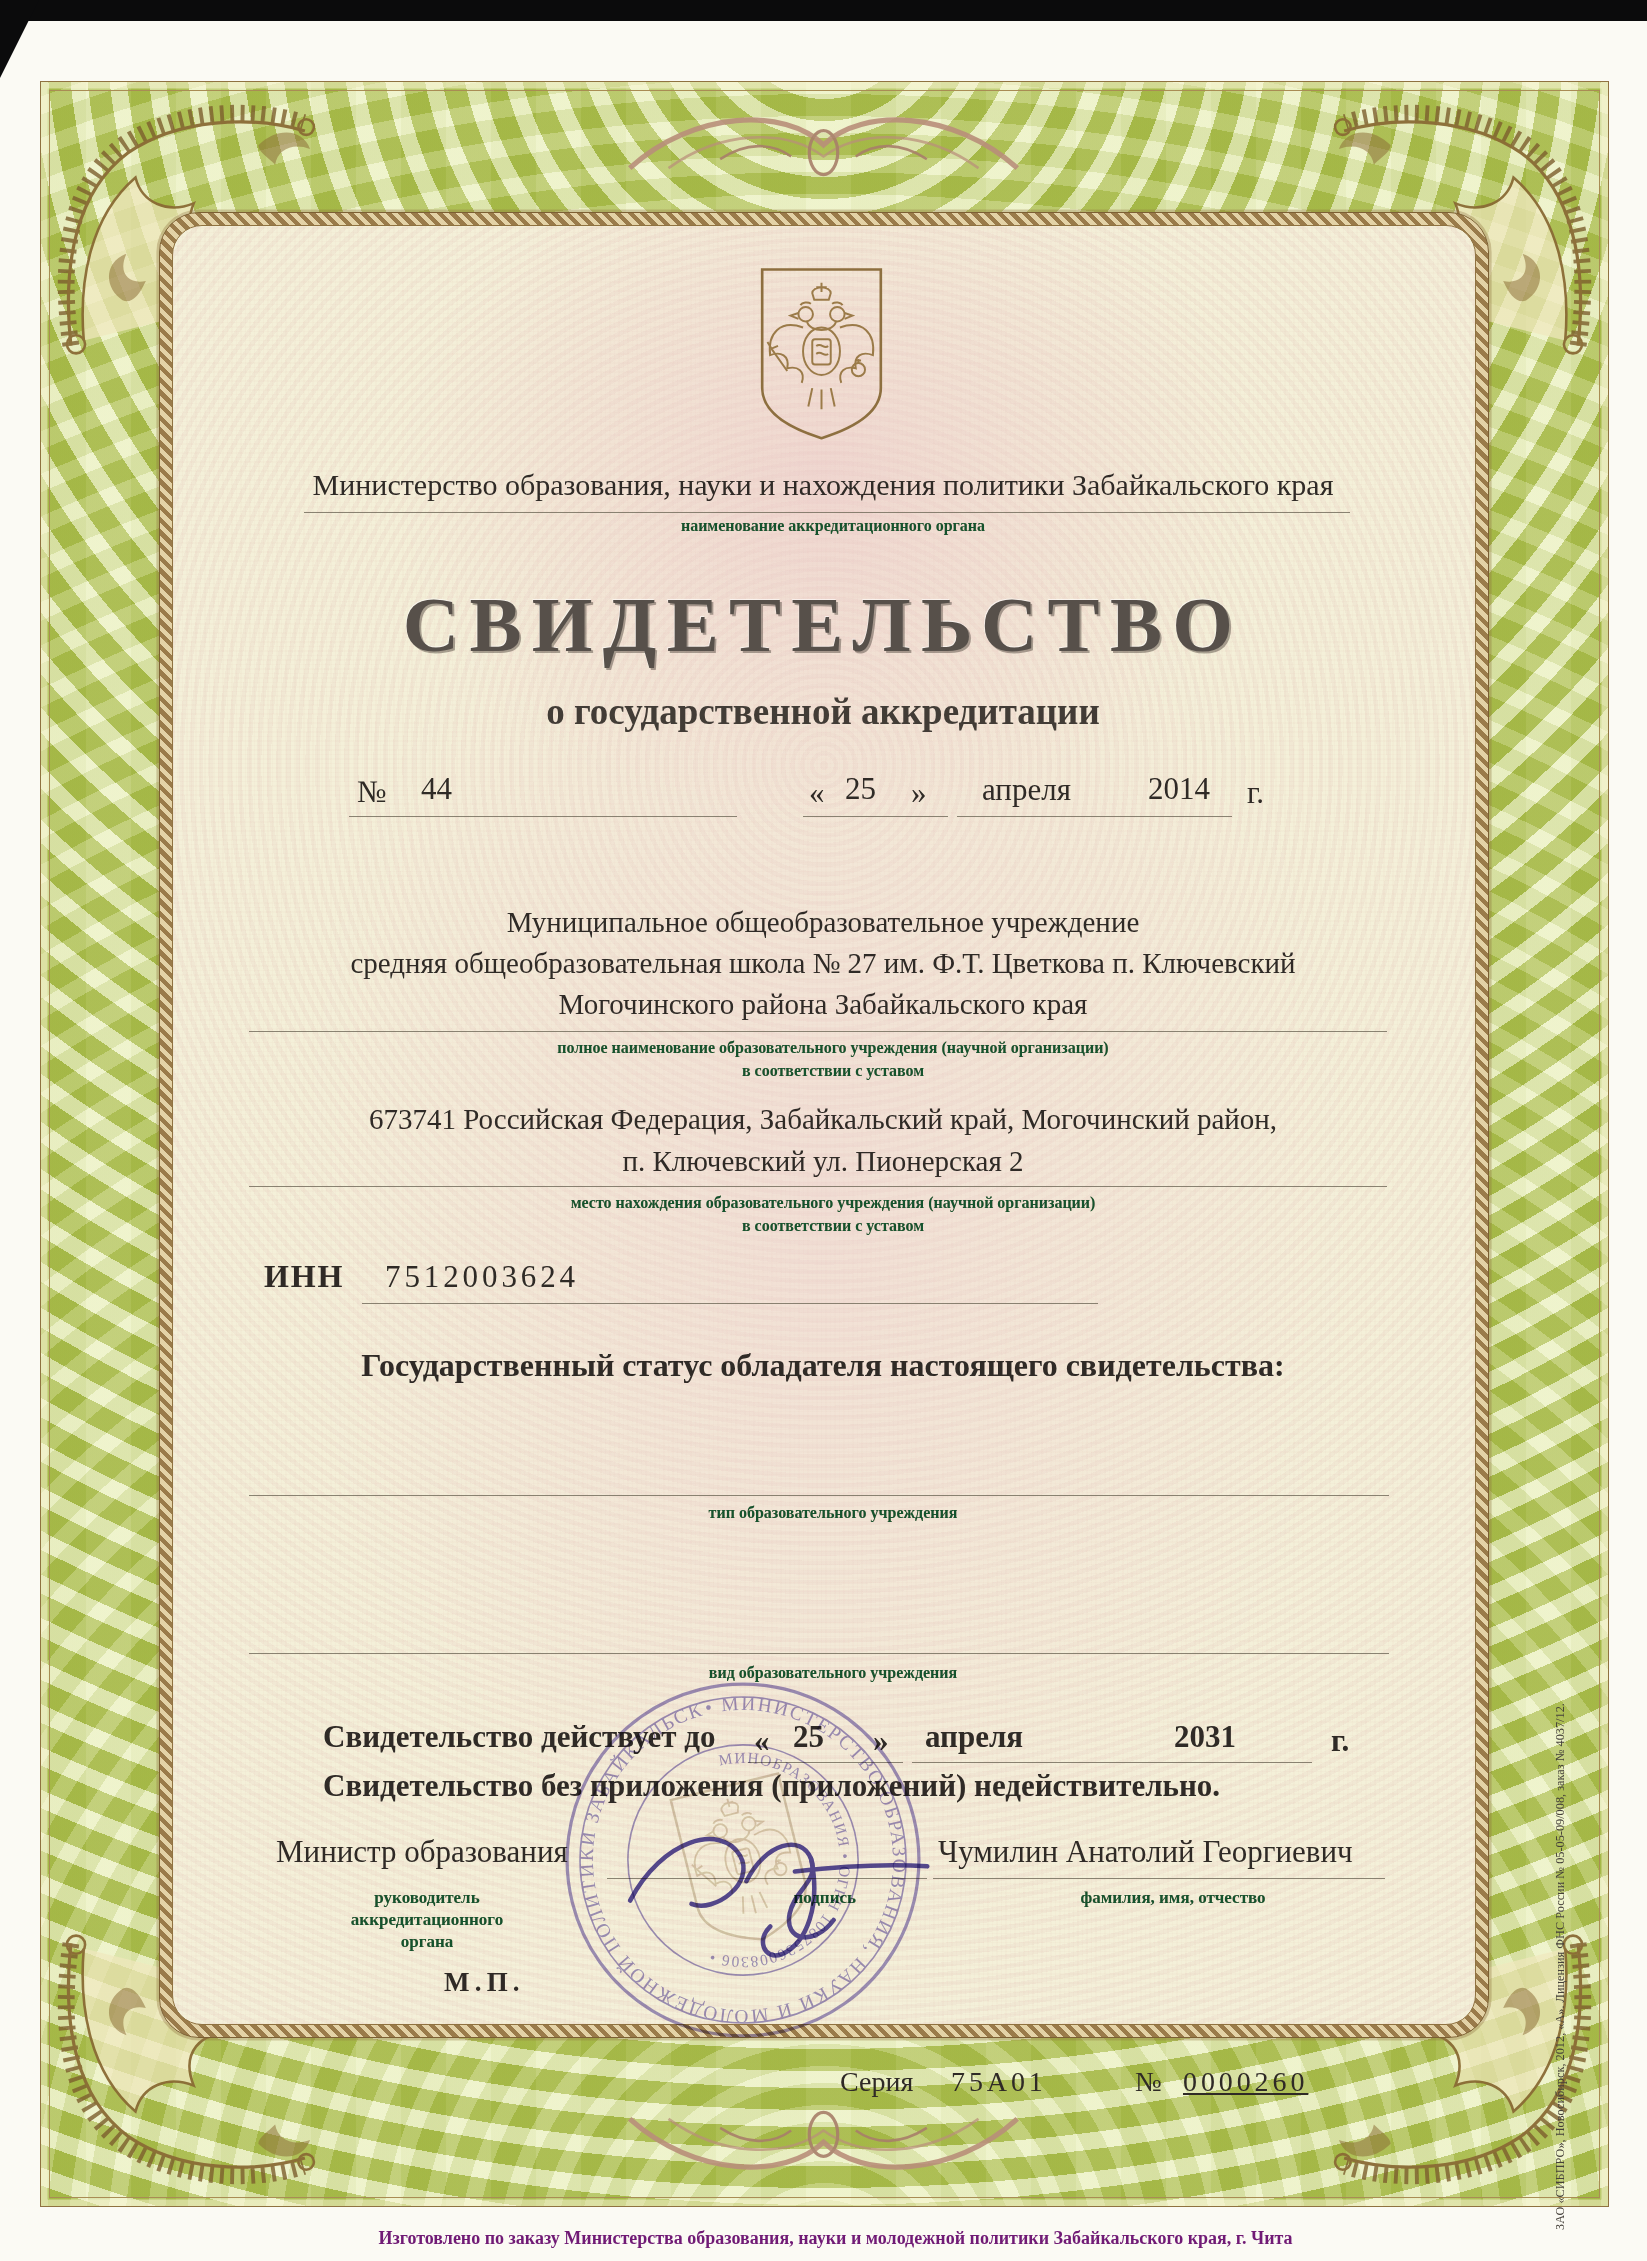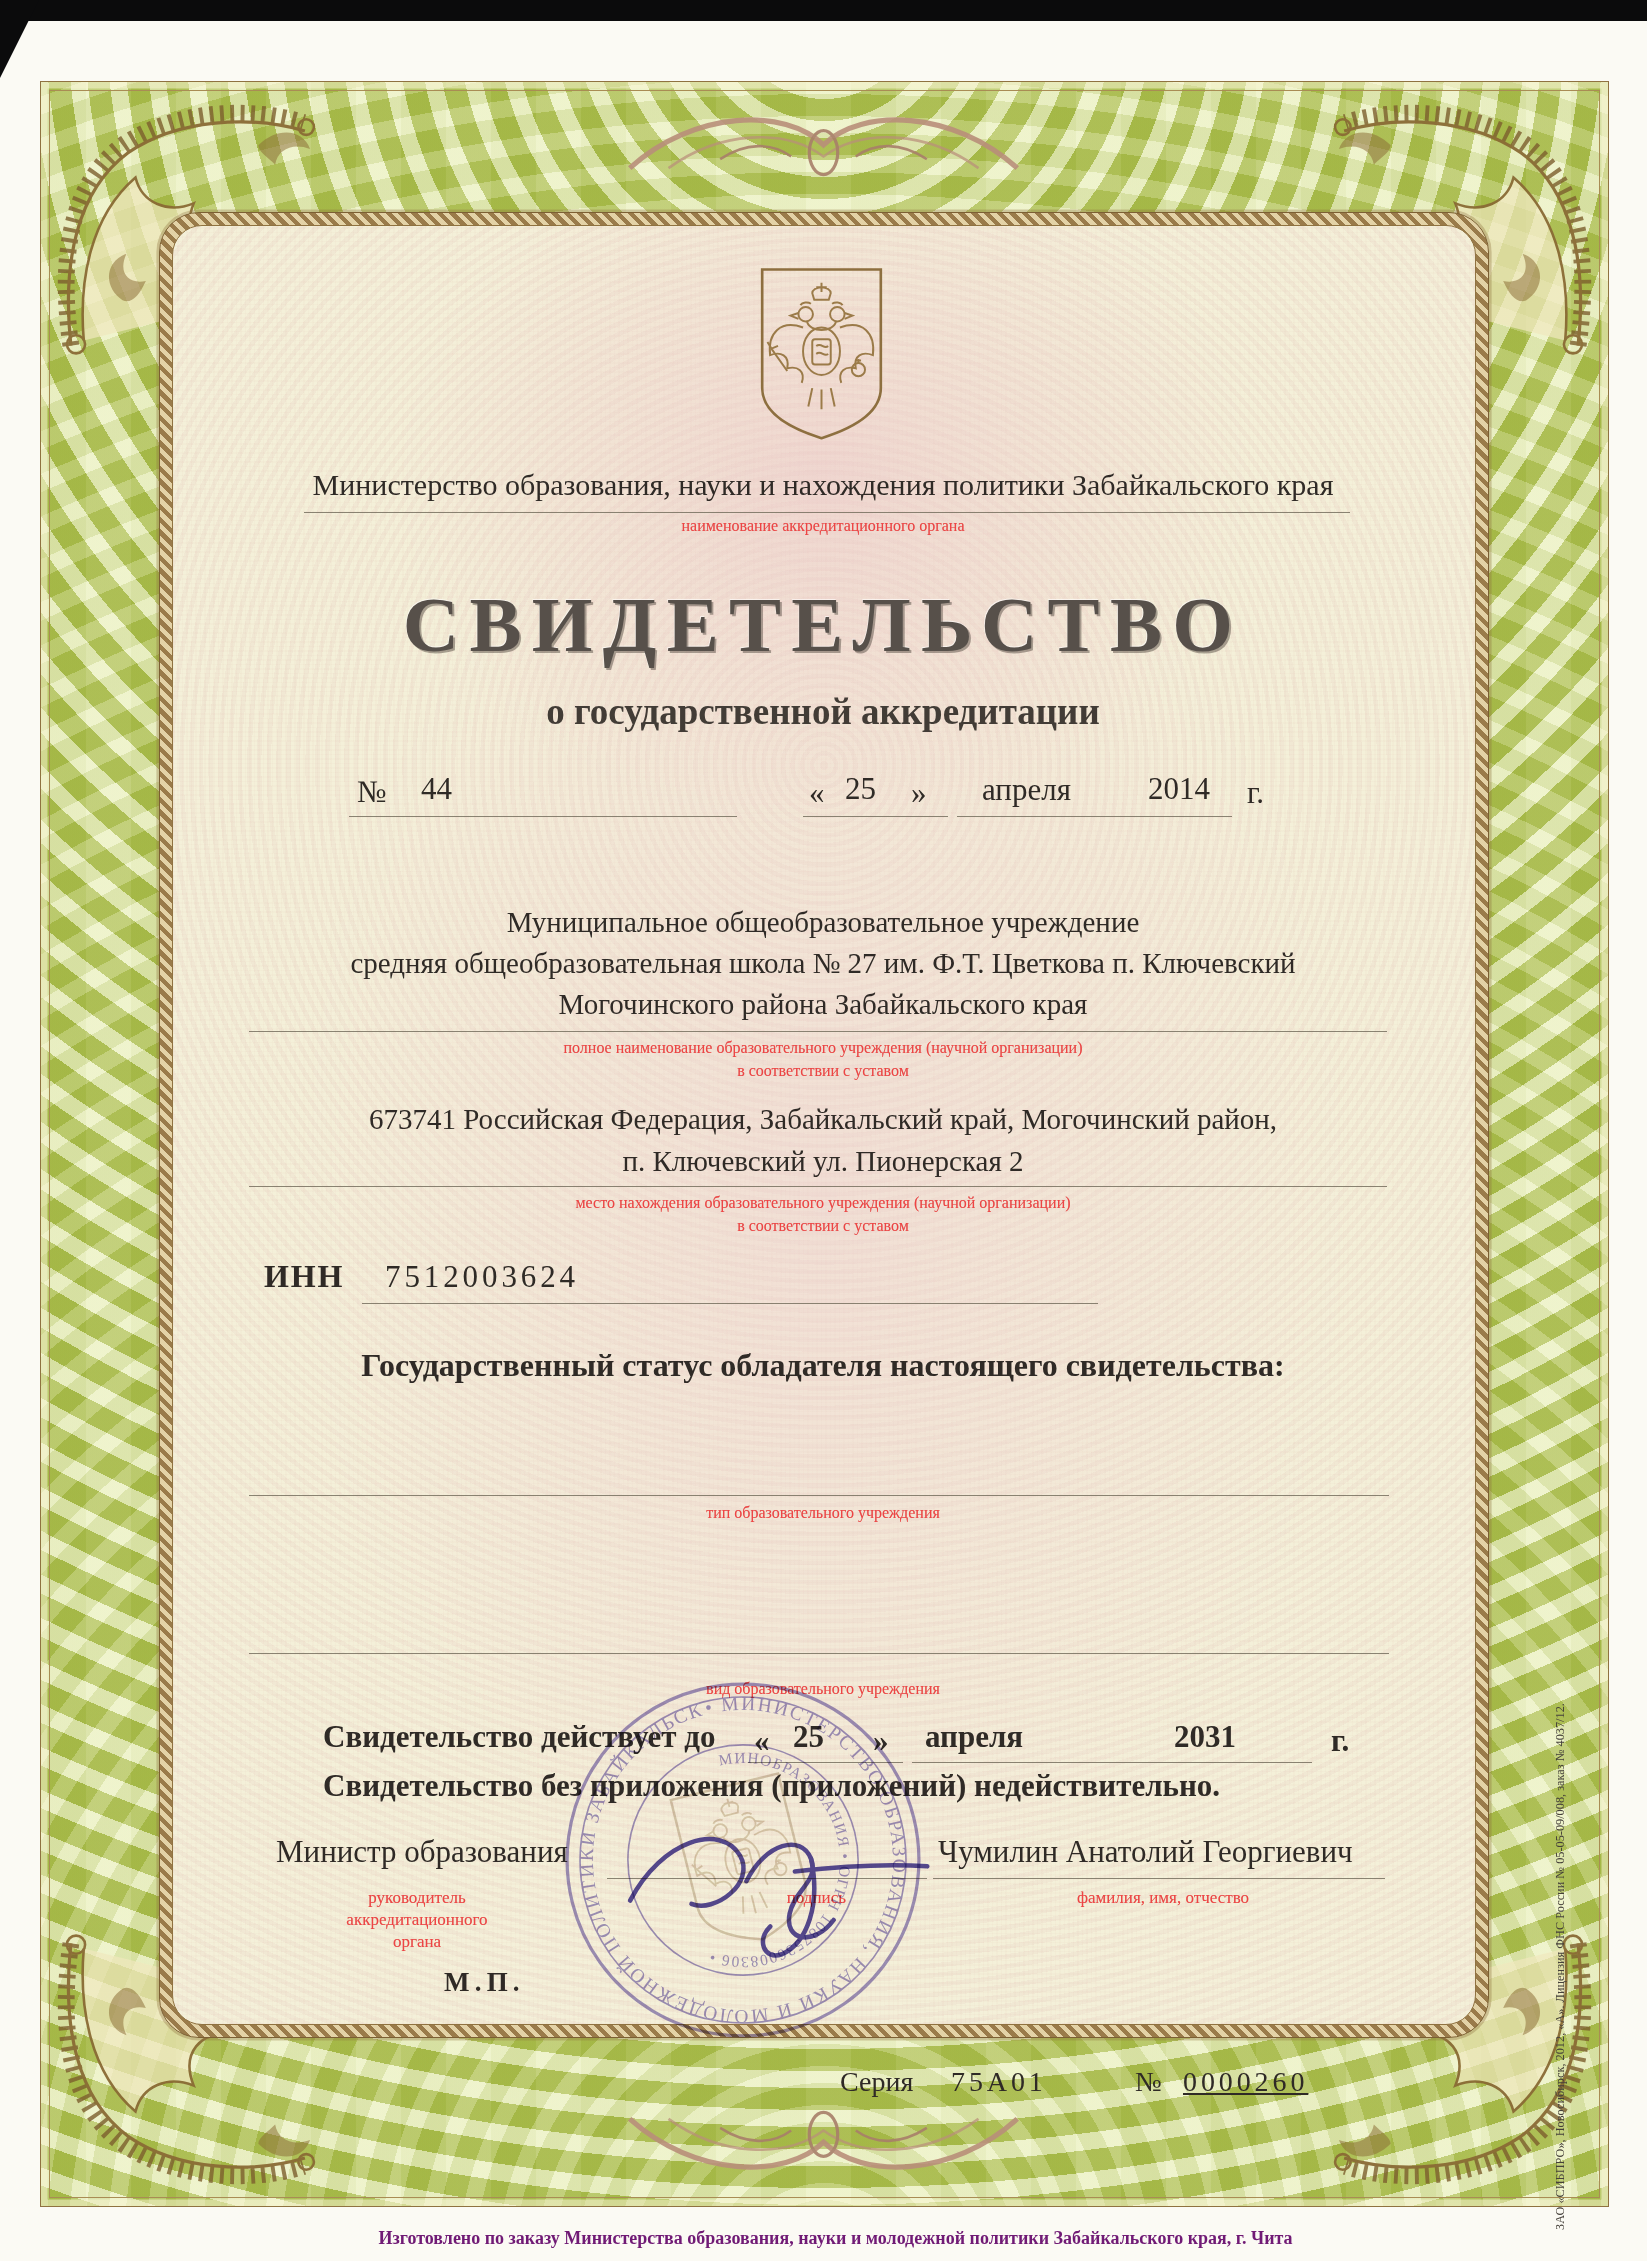--- a/index.html
+++ b/index.html
@@ -33,21 +33,21 @@
        repeating-radial-gradient(circle at 50% 30%, rgba(214,158,162,.10) 0 4.5px, rgba(214,158,162,0) 4.5px 9.7px),
        repeating-linear-gradient(0deg, rgba(205,160,150,.05) 0 1.3px, transparent 1.3px 4.5px),
        repeating-linear-gradient(90deg, rgba(205,160,150,.05) 0 1.3px, transparent 1.3px 4.5px);}
 
   .corner-orn{position:absolute;width:278px;height:278px;opacity:.95;}
   .edge-orn{position:absolute;width:465px;height:97px;opacity:.9;}
 
   
   .center-line{position:absolute;left:161px;width:1324px;text-align:center;}
   .val{color:#2f2a26;}
-  .lbl{font-weight:normal;color:#ef4444;text-shadow:0 0 0.6px rgba(165,70,60,.35);}
+  .lbl{font-weight:bold;color:#14532d;text-shadow:0 0 0.6px rgba(165,70,60,.35);padding-left:10px;}
   .rule{position:absolute;height:1.3px;background:#77705f;opacity:.85;}
   .abs{position:absolute;}
 
   .ministry{top:468px;font-size:30px;}
   .ministry-lbl{top:517px;font-size:16px;}
   .title{top:580px;font-size:78px;font-weight:bold;letter-spacing:10.3px;color:#57504a;
          text-shadow:1.9px 1.9px 0.6px rgba(74,64,56,.45), -0.6px -0.6px 0 rgba(255,255,255,.6);}
   .subtitle{top:690px;font-size:37px;font-weight:bold;color:#423c36;}
 
   .num-row span{font-size:31px;}
@@ -182,21 +182,21 @@
   <div class="center-line labels lbl" style="top:1214px;">в соответствии с уставом</div>
 
   <div class="abs inn-label val">ИНН</div>
   <div class="abs inn-value val">7512003624</div>
   <div class="rule" style="left:362px;top:1303px;width:736px;"></div>
 
   <div class="center-line status-h val">Государственный статус обладателя настоящего свидетельства:</div>
   <div class="rule" style="left:249px;top:1495px;width:1140px;"></div>
   <div class="center-line labels lbl" style="top:1501px;">тип образовательного учреждения</div>
   <div class="rule" style="left:249px;top:1653px;width:1140px;"></div>
-  <div class="center-line labels lbl" style="top:1661px;margin-top:16px;">вид образовательного учреждения</div>
+  <div class="center-line labels lbl" style="top:1661px;">вид образовательного учреждения</div>
 
   <div class="validity">
     <span class="abs val" style="left:323px;top:1719px;">Свидетельство действует до</span>
     <span class="abs val" style="left:754px;top:1723px;">«</span>
     <span class="abs val" style="left:793px;top:1719px;">25</span>
     <span class="abs val" style="left:873px;top:1723px;">»</span>
     <div class="rule" style="left:748px;top:1762px;width:155px;"></div>
     <span class="abs val" style="left:925px;top:1719px;">апреля</span>
     <span class="abs val" style="left:1174px;top:1719px;">2031</span>
     <div class="rule" style="left:912px;top:1762px;width:400px;"></div>

